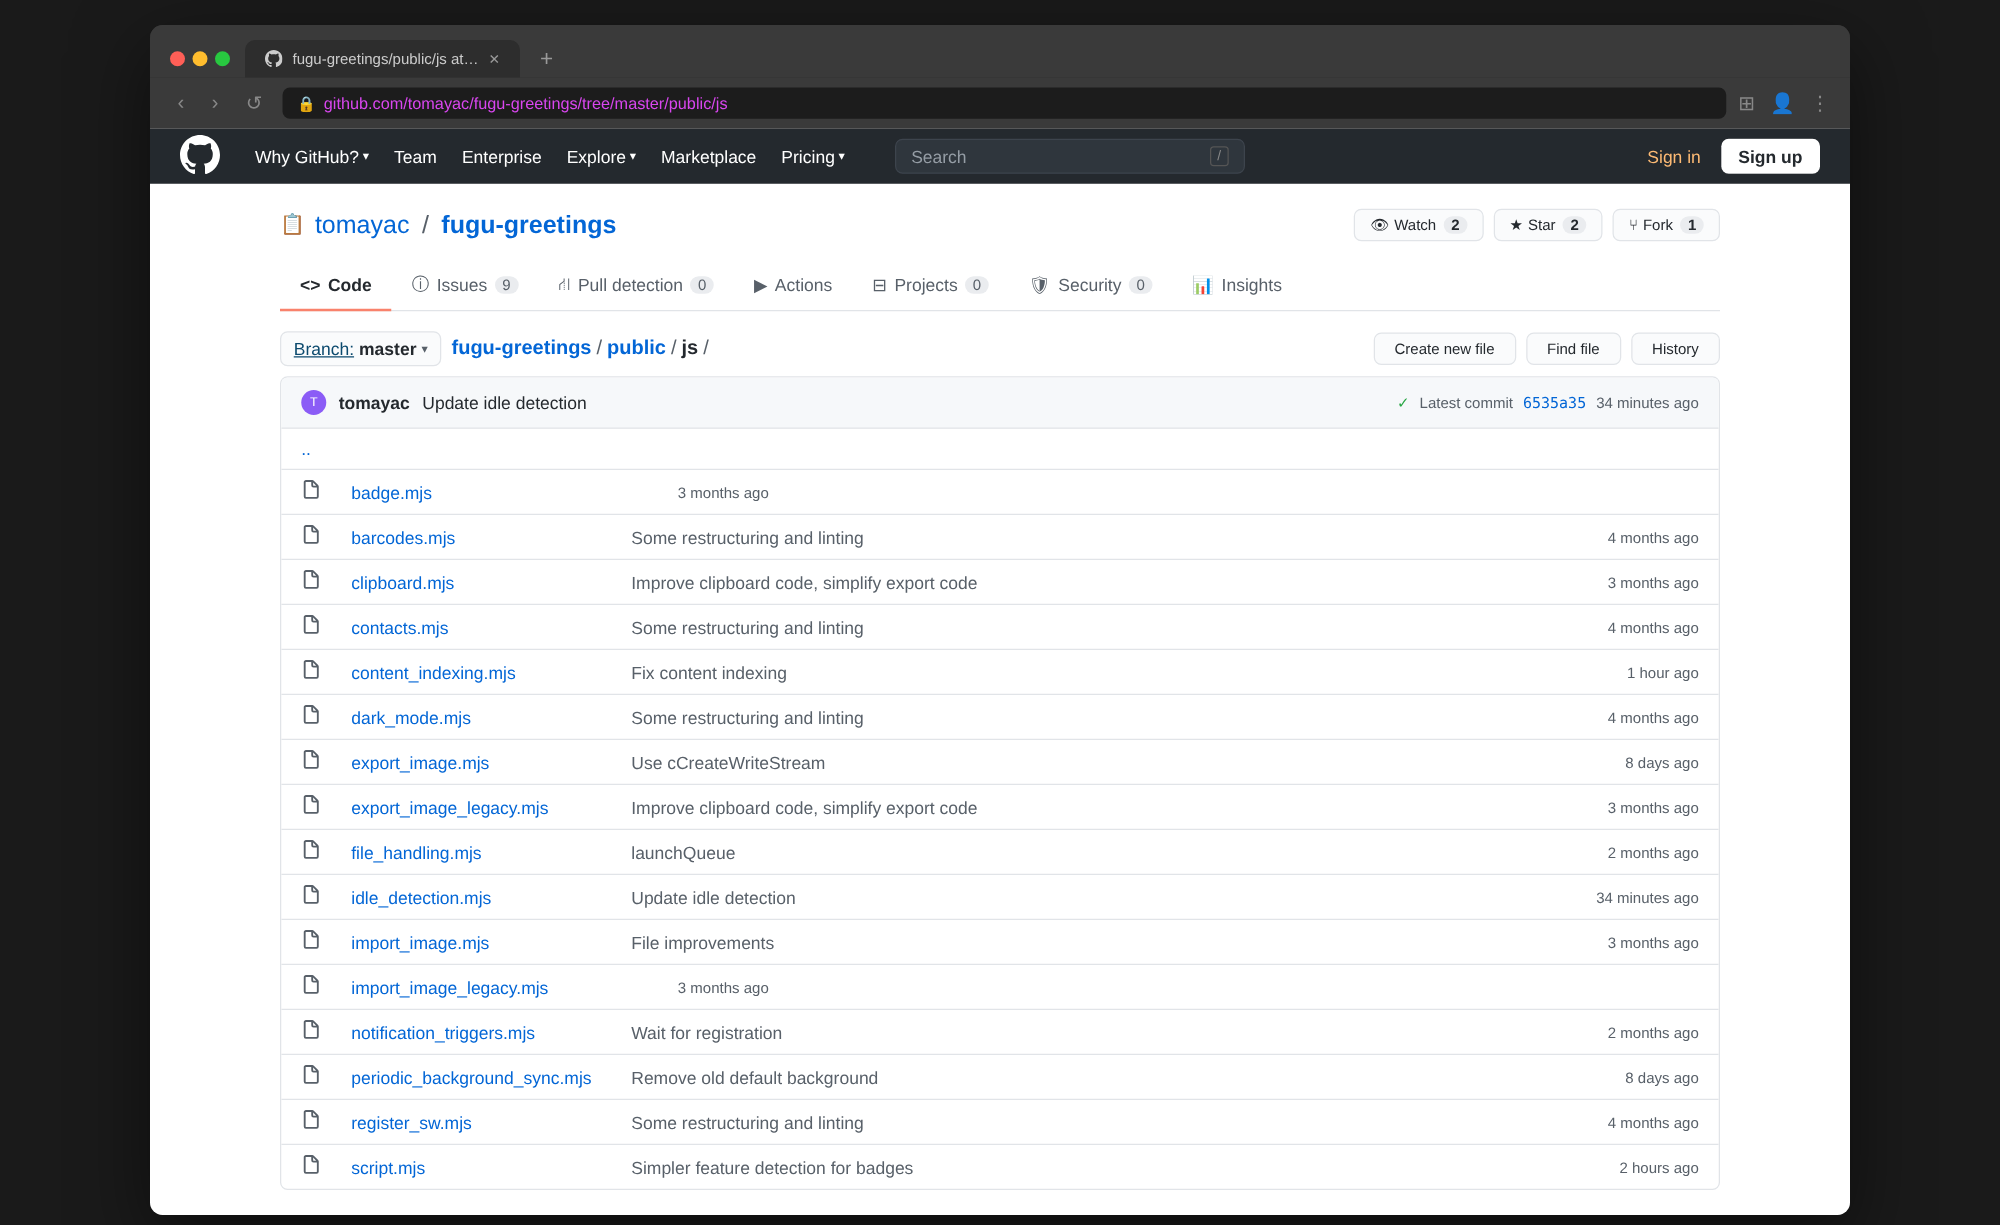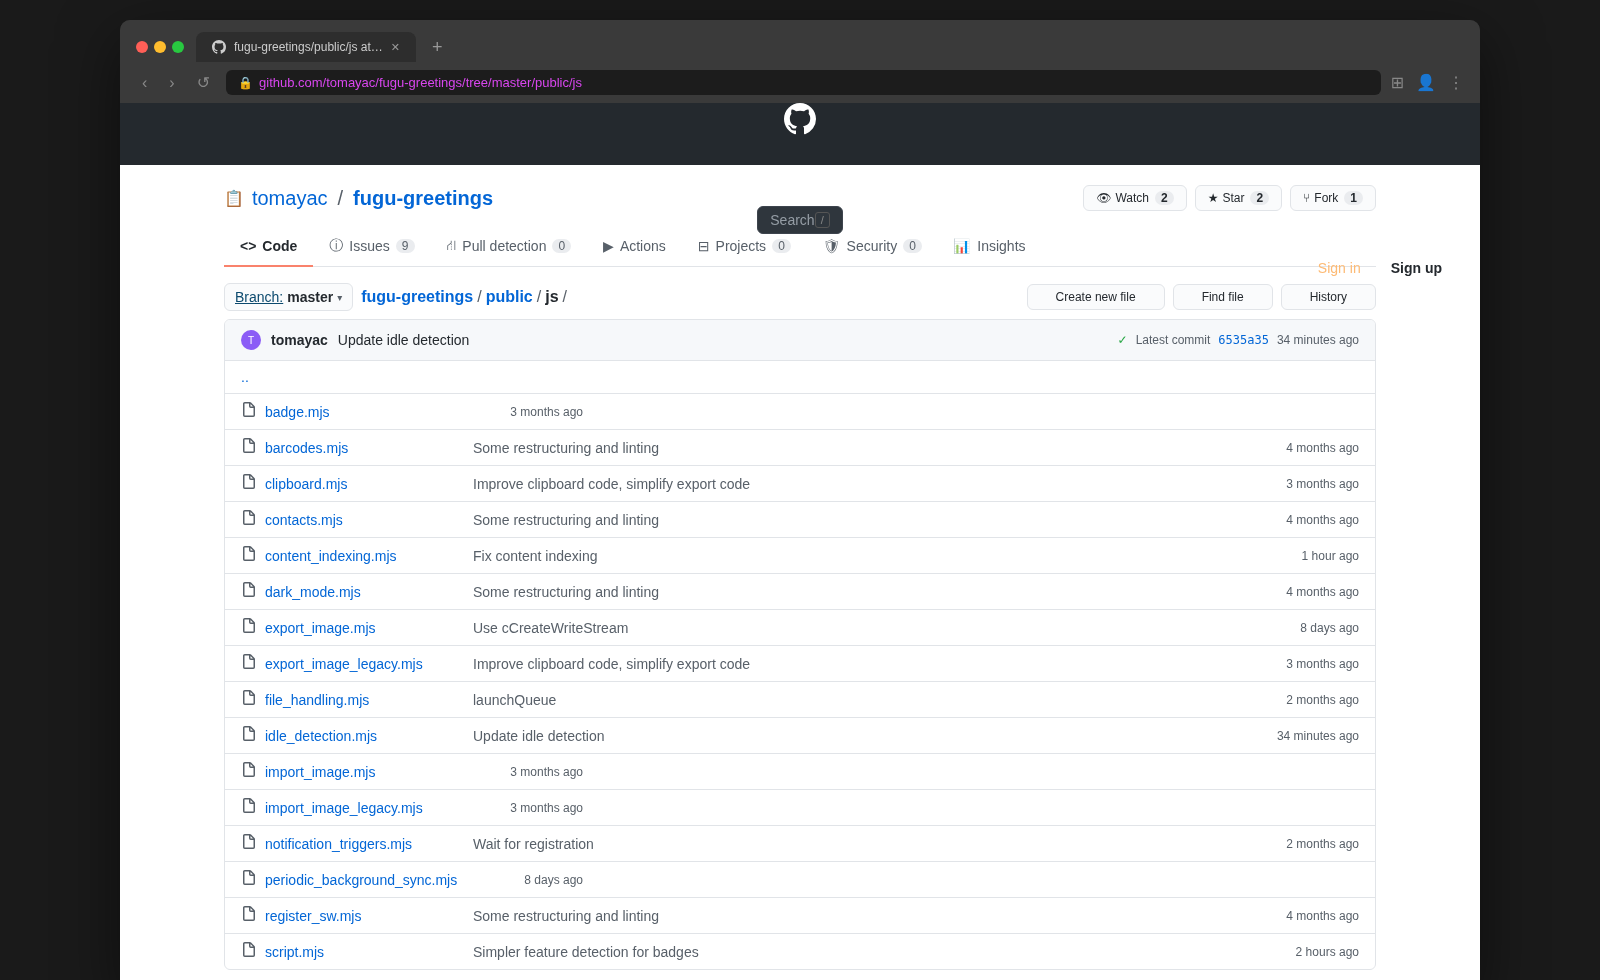--- a/index.html
+++ b/index.html
@@ -136,22 +136,21 @@
       background: #fff;
     }
 
     
     .gh-nav {
       background: #24292e;
       padding: 0 24px;
       display: flex;
       align-items: center;
       gap: 20px;
-      height: 62px;
-      flex-direction: column;
+      height: 44px;
     }
 
     .gh-logo {
       color: #fff;
       flex-shrink: 0;
     }
 
     .gh-nav-links {
       display: flex;
       align-items: center;
@@ -387,21 +386,21 @@
     .file-nav-right {
       display: flex;
       align-items: center;
       gap: 8px;
     }
 
     .file-action-btn {
       background: #fafbfc;
       border: 1px solid #e1e4e8;
       border-radius: 6px;
-      padding: 5px 28px;
+      padding: 5px 16px;
       font-size: 12px;
       cursor: pointer;
       color: #24292e;
     }
 
     
     .file-table {
       border: 1px solid #e1e4e8;
       border-radius: 6px;
       overflow: hidden;
@@ -457,21 +456,21 @@
     .commit-hash {
       color: #0366d6;
       font-family: monospace;
     }
 
     .file-row {
       display: flex;
       align-items: center;
       padding: 8px 16px;
       border-bottom: 1px solid #e1e4e8;
-      gap: 8px;
+      gap: 24px;
     }
 
     .file-row:last-child { border-bottom: none; }
 
     .file-icon {
       color: #586069;
       font-size: 14px;
       flex-shrink: 0;
       width: 16px;
     }
@@ -788,20 +787,21 @@
       <span class="file-commit">Update idle detection</span>
       <span class="file-time">34 minutes ago</span>
     </div>
             <div class="file-row">
       <span class="file-icon">
         <svg width="16" height="16" viewBox="0 0 16 16" fill="#586069">
           <path fill-rule="evenodd" d="M3.75 1.5a.25.25 0 00-.25.25v11.5c0 .138.112.25.25.25h8.5a.25.25 0 00.25-.25V6H9.75A1.75 1.75 0 018 4.25V1.5H3.75zm5.75.56v2.19c0 .138.112.25.25.25h2.19L9.5 2.06zM2 1.75C2 .784 2.784 0 3.75 0h5.086c.464 0 .909.184 1.237.513l3.414 3.414c.329.328.513.773.513 1.237v8.086A1.75 1.75 0 0112.25 15h-8.5A1.75 1.75 0 012 13.25V1.75z"></path>
         </svg>
       </span>
       <span class="file-name">import_image.mjs</span>
+      <span class="file-commit">File improvements</span>
       <span class="file-time">3 months ago</span>
     </div>
             <div class="file-row">
       <span class="file-icon">
         <svg width="16" height="16" viewBox="0 0 16 16" fill="#586069">
           <path fill-rule="evenodd" d="M3.75 1.5a.25.25 0 00-.25.25v11.5c0 .138.112.25.25.25h8.5a.25.25 0 00.25-.25V6H9.75A1.75 1.75 0 018 4.25V1.5H3.75zm5.75.56v2.19c0 .138.112.25.25.25h2.19L9.5 2.06zM2 1.75C2 .784 2.784 0 3.75 0h5.086c.464 0 .909.184 1.237.513l3.414 3.414c.329.328.513.773.513 1.237v8.086A1.75 1.75 0 0112.25 15h-8.5A1.75 1.75 0 012 13.25V1.75z"></path>
         </svg>
       </span>
       <span class="file-name">import_image_legacy.mjs</span>
       <span class="file-time">3 months ago</span>
@@ -816,20 +816,21 @@
       <span class="file-commit">Wait for registration</span>
       <span class="file-time">2 months ago</span>
     </div>
             <div class="file-row">
       <span class="file-icon">
         <svg width="16" height="16" viewBox="0 0 16 16" fill="#586069">
           <path fill-rule="evenodd" d="M3.75 1.5a.25.25 0 00-.25.25v11.5c0 .138.112.25.25.25h8.5a.25.25 0 00.25-.25V6H9.75A1.75 1.75 0 018 4.25V1.5H3.75zm5.75.56v2.19c0 .138.112.25.25.25h2.19L9.5 2.06zM2 1.75C2 .784 2.784 0 3.75 0h5.086c.464 0 .909.184 1.237.513l3.414 3.414c.329.328.513.773.513 1.237v8.086A1.75 1.75 0 0112.25 15h-8.5A1.75 1.75 0 012 13.25V1.75z"></path>
         </svg>
       </span>
       <span class="file-name">periodic_background_sync.mjs</span>
+      <span class="file-commit">Remove old default background</span>
       <span class="file-time">8 days ago</span>
     </div>
             <div class="file-row">
       <span class="file-icon">
         <svg width="16" height="16" viewBox="0 0 16 16" fill="#586069">
           <path fill-rule="evenodd" d="M3.75 1.5a.25.25 0 00-.25.25v11.5c0 .138.112.25.25.25h8.5a.25.25 0 00.25-.25V6H9.75A1.75 1.75 0 018 4.25V1.5H3.75zm5.75.56v2.19c0 .138.112.25.25.25h2.19L9.5 2.06zM2 1.75C2 .784 2.784 0 3.75 0h5.086c.464 0 .909.184 1.237.513l3.414 3.414c.329.328.513.773.513 1.237v8.086A1.75 1.75 0 0112.25 15h-8.5A1.75 1.75 0 012 13.25V1.75z"></path>
         </svg>
       </span>
       <span class="file-name">register_sw.mjs</span>
       <span class="file-commit">Some restructuring and linting</span>

